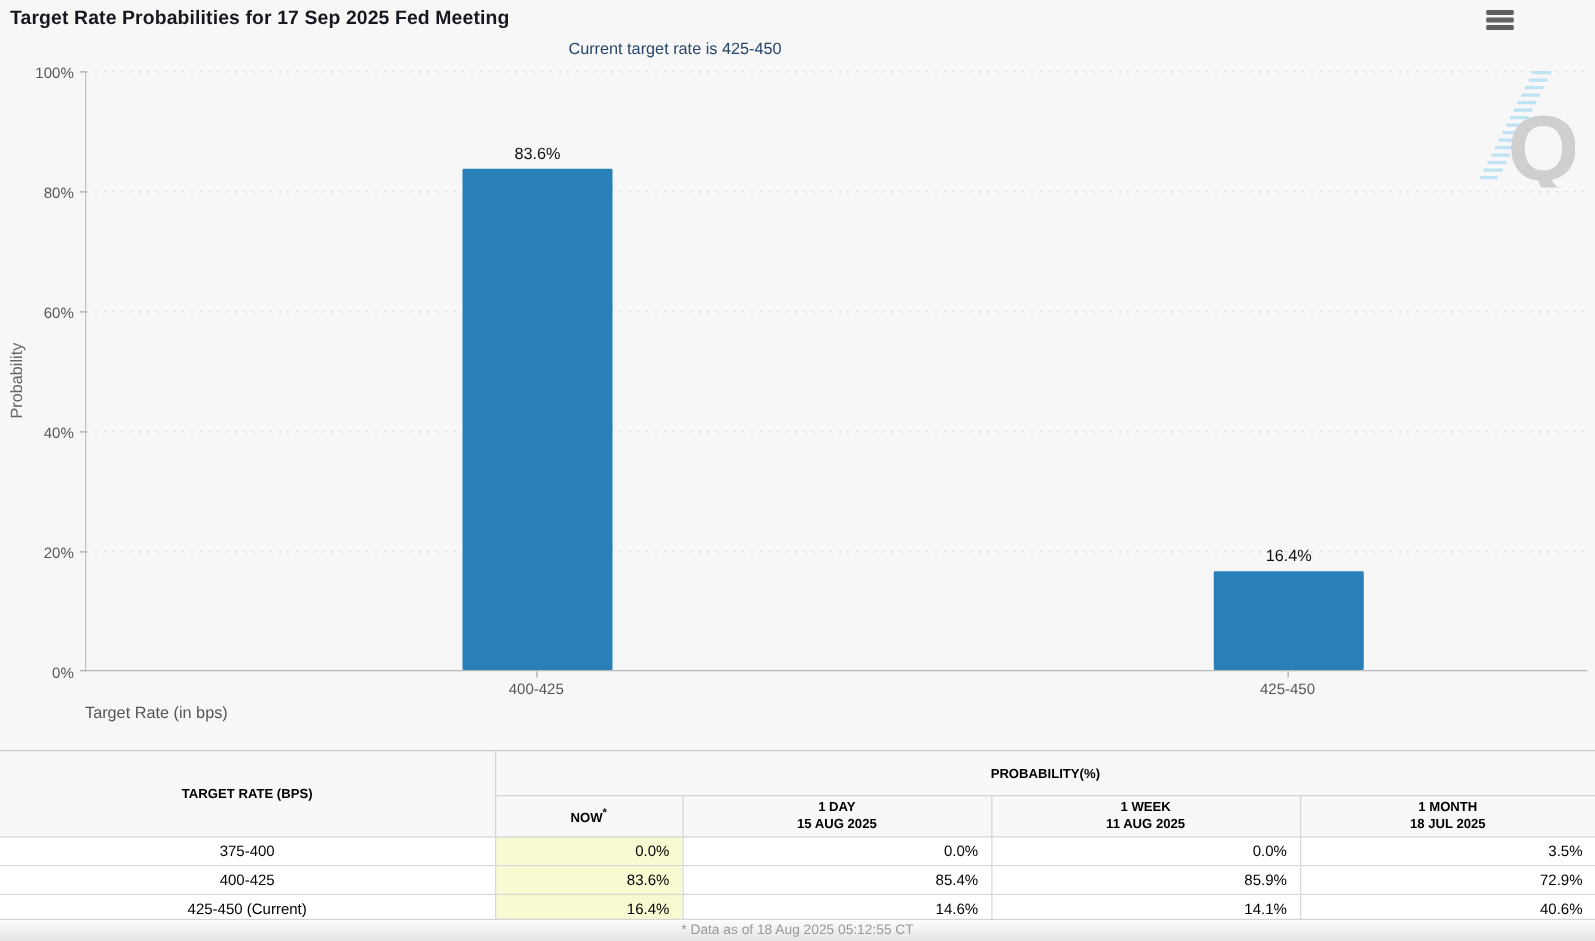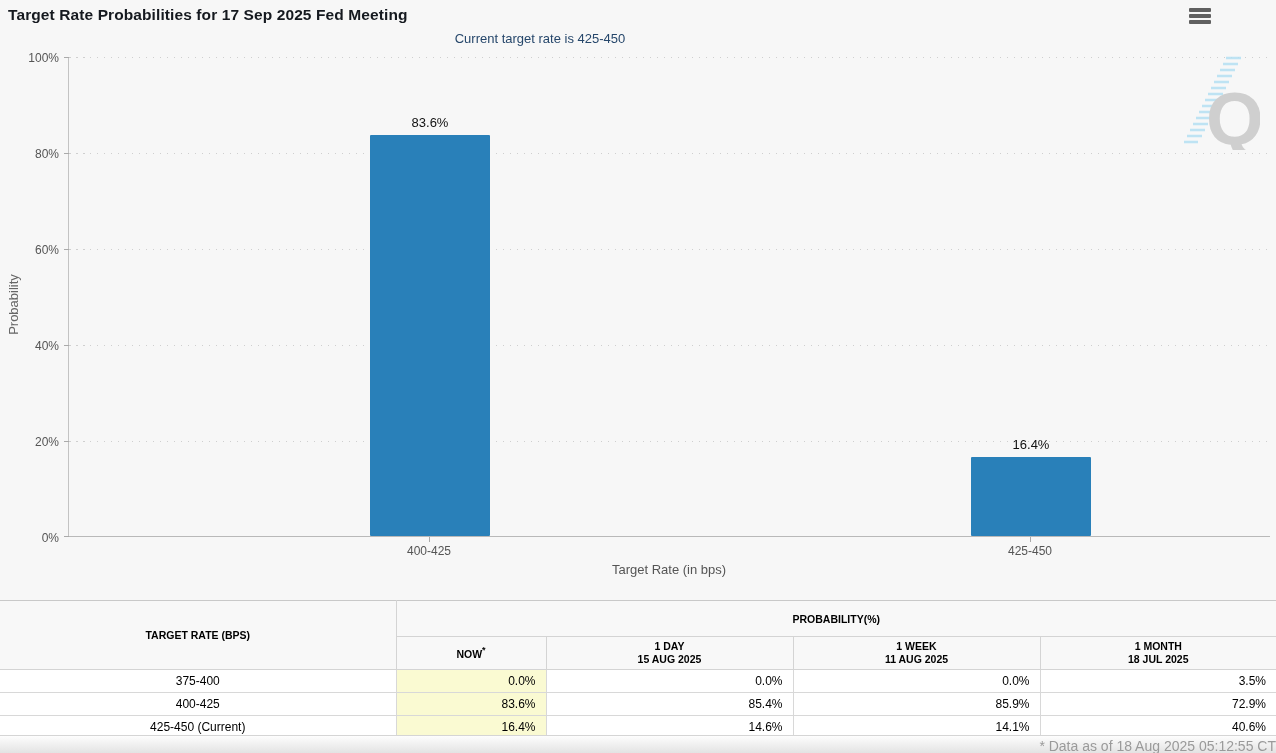--- a/index.html
+++ b/index.html
@@ -24,21 +24,21 @@
           background:repeating-linear-gradient(to right,#cfcfcf 0 1.5px,transparent 1.5px 7px); }
   .ylab { position:absolute; width:52px; text-align:right; font-size:12px; color:#555; transform:translateY(-6px); }
   .ytick { position:absolute; width:5px; height:1px; background:#aaa; }
   .yaxis-title { position:absolute; left:-56px; top:240px; transform:rotate(-90deg); transform-origin:center;
           font-size:13px; color:#666; width:120px; text-align:center; margin-left:-60px; }
   .slot { position:absolute; bottom:0; width:120px; display:flex; flex-direction:column; align-items:center; justify-content:flex-end; }
   .bar-value { font-size:13px; color:#111; margin-bottom:5px; white-space:nowrap; }
   .bar { width:120px; border-radius:1px; }
   .xtick { position:absolute; top:487px; width:1px; height:5px; background:#aaa; }
   .xcat { position:absolute; top:494px; width:160px; text-align:center; font-size:12px; color:#555; }
-  .xaxis-title { position:absolute; top:512px; left:68px; width:1202px; text-align:center; font-size:13px; color:#555; }
+  .xaxis-title { position:absolute; top:512px; left:68px; width:1202px; font-size:13px; color:#555; }
 
   
   .wm { position:absolute; right:16px; top:4px; width:78px; height:96px; opacity:.85; }
 
   
   .tbl-wrap { position:absolute; top:600px; left:0; width:1276px; }
   table { width:1276px; border-collapse:collapse; table-layout:fixed; background:#fff; border-top:1px solid #c9c9c9; }
   col.c0{width:396px;} col.c1{width:150px;} col.c2{width:247px;} col.c3{width:247px;} col.c4{width:236px;}
   th { font-size:10.5px; font-weight:bold; color:#000; background:#f8f8f8; text-transform:uppercase;
        border:1px solid #d4d4d4; border-top:none; text-align:center; padding:3px 6px; }
@@ -49,21 +49,21 @@
   td.val { text-align:right; }
   td.now { background:#fafad2; }
   table tr:first-child th { border-left:none; }
   th:first-child, td:first-child { border-left:none; }
   th:last-child, td:last-child { border-right:none; }
   sup.ast { font-size:9px; vertical-align:super; }
 
   
   .foot { position:absolute; top:735px; left:0; width:1276px; height:18px;
           background:linear-gradient(#fdfdfd,#e3e3e3); border-top:1px solid #d5d5d5;
-          text-align:right; font-size:14px; color:#9a9a9a; padding-top:2px; }
+          text-align:center; font-size:11px; color:#9a9a9a; padding-top:2px; }
 </style>
 </head>
 <body>
 
 <div class="hdr">
   <div class="hdr-title">Target Rate Probabilities for 17 Sep 2025 Fed Meeting</div>
   <div class="menu-btn">
     <span></span>
       <span></span>
       <span></span>

